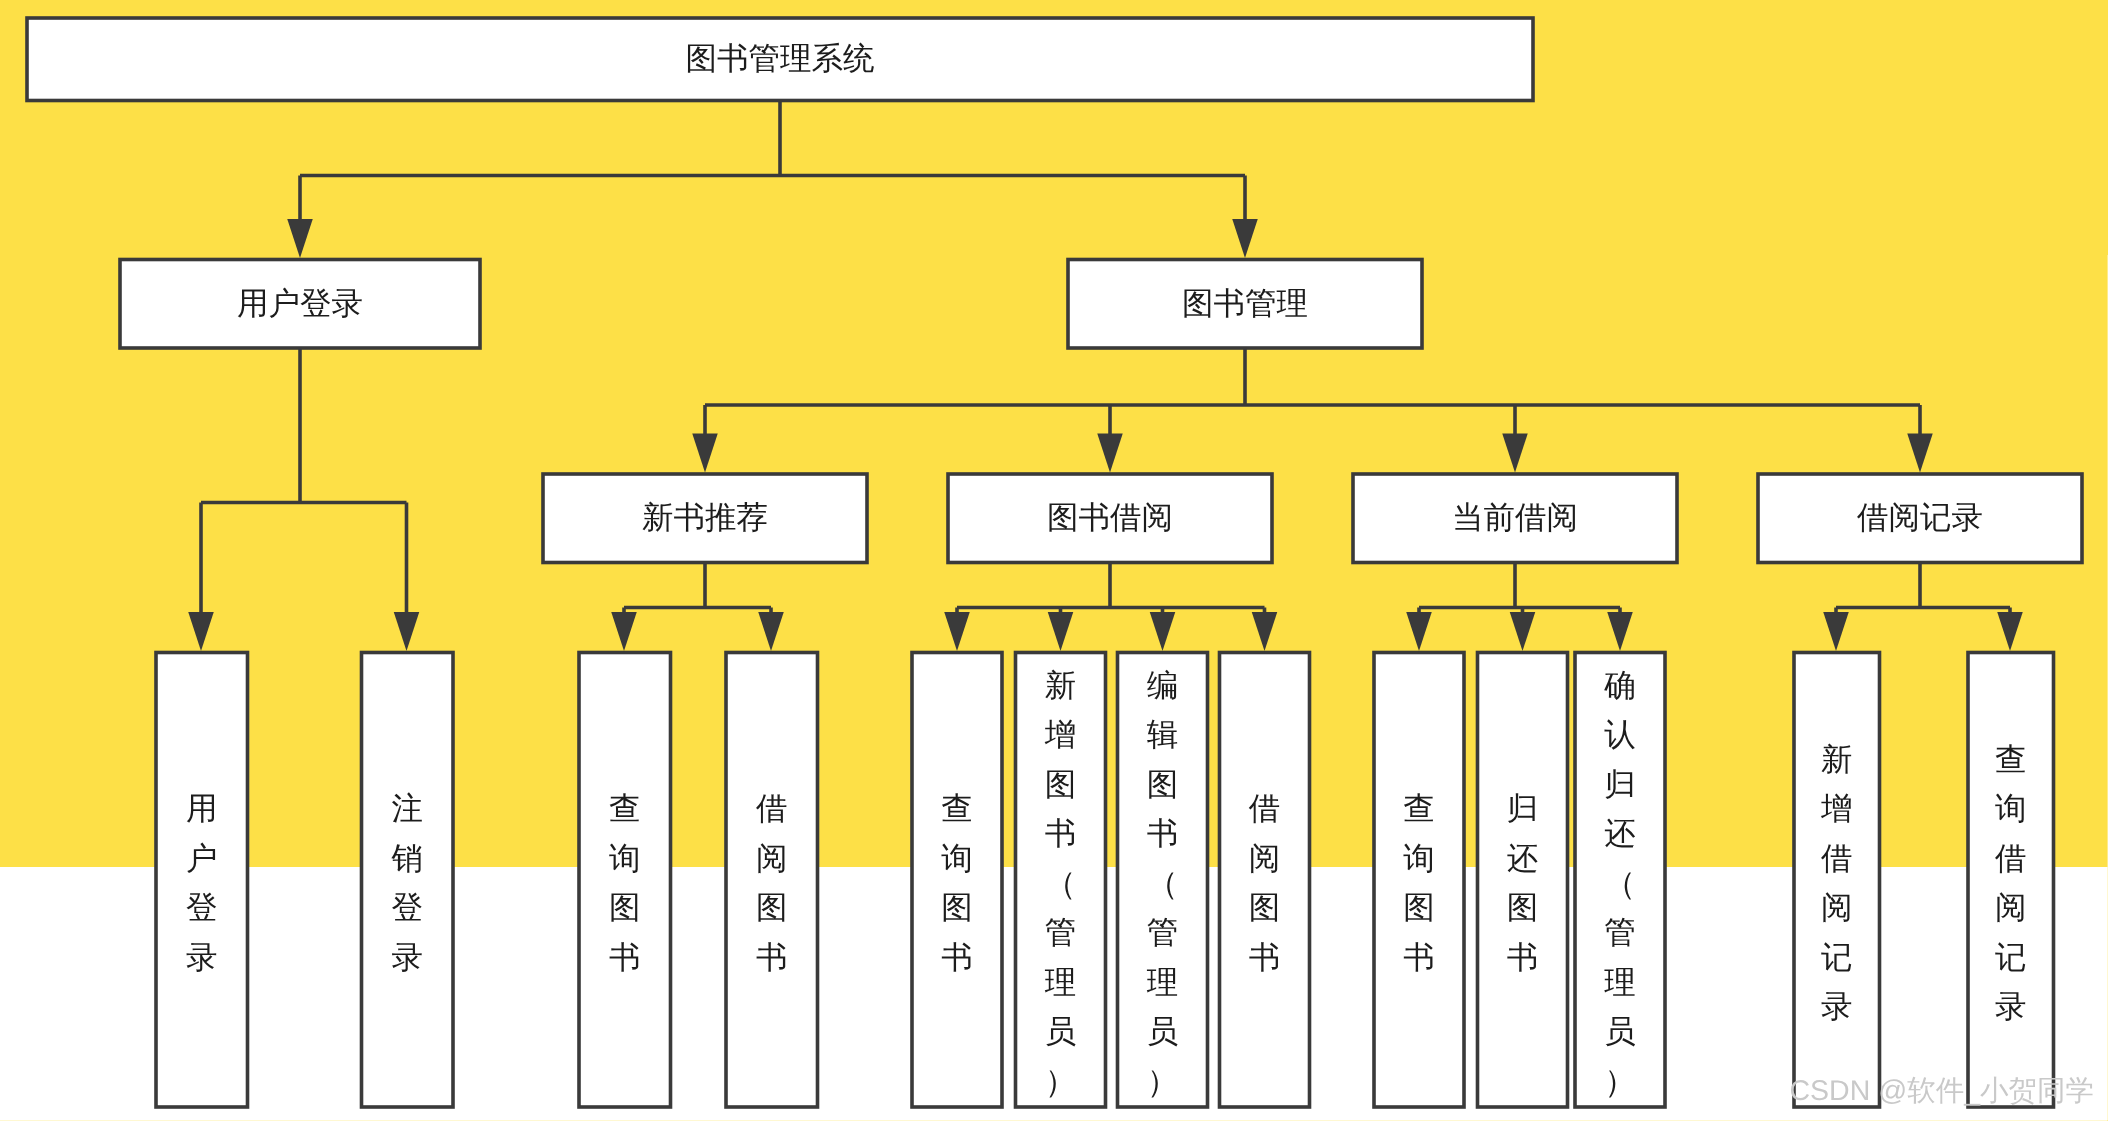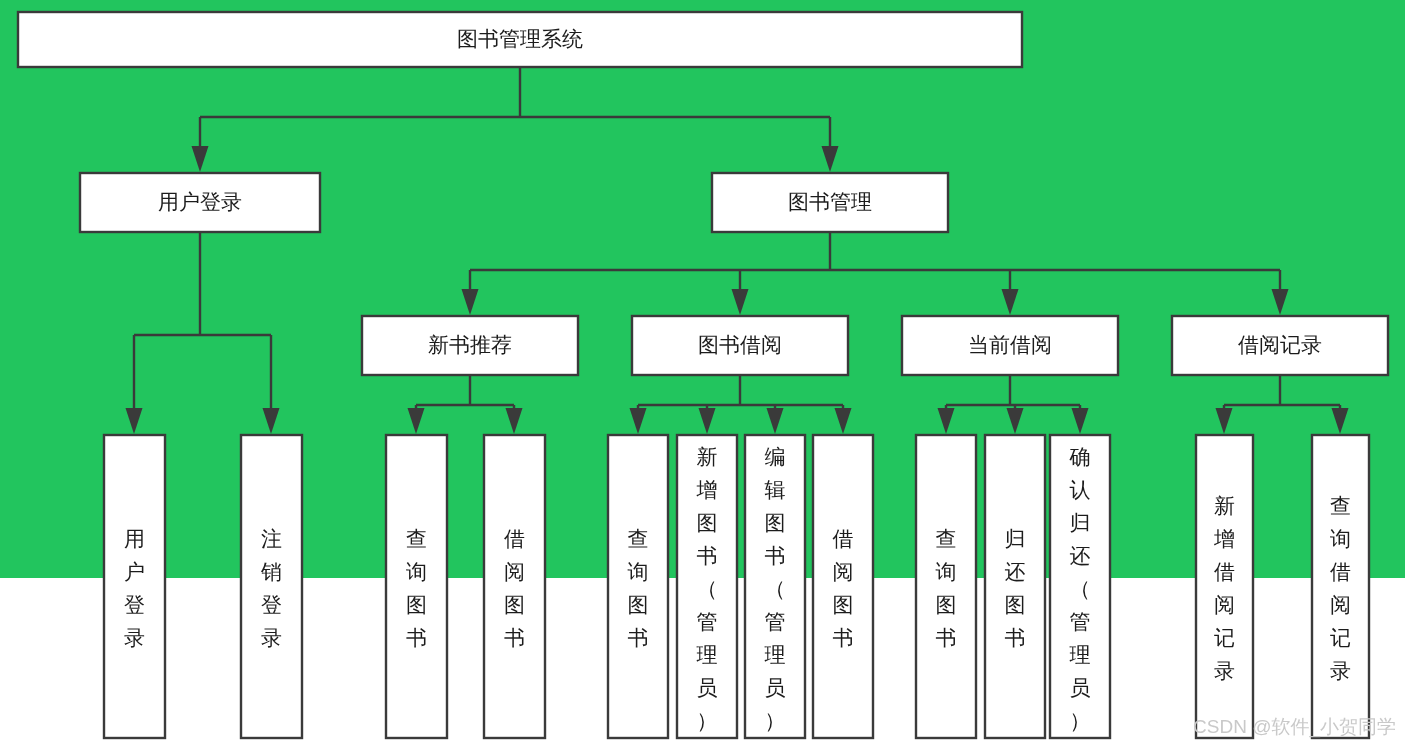--- a/index.html
+++ b/index.html
@@ -12,21 +12,21 @@
     width: 1405px;
     height: 747px;
     font-family: "Liberation Sans", "DejaVu Sans", sans-serif;
     overflow: hidden;
     position: relative;
   }
   #diagram-root {
     position: relative;
     width: 1405px;
     height: 578px;
-    background: #22c55e;
+    background: #fde047;
   }
   svg.diagram-canvas {
     position: absolute;
     left: 0;
     top: 0;
     width: 1405px;
     height: 747px;
     display: block;
   }
   .node-rect {

